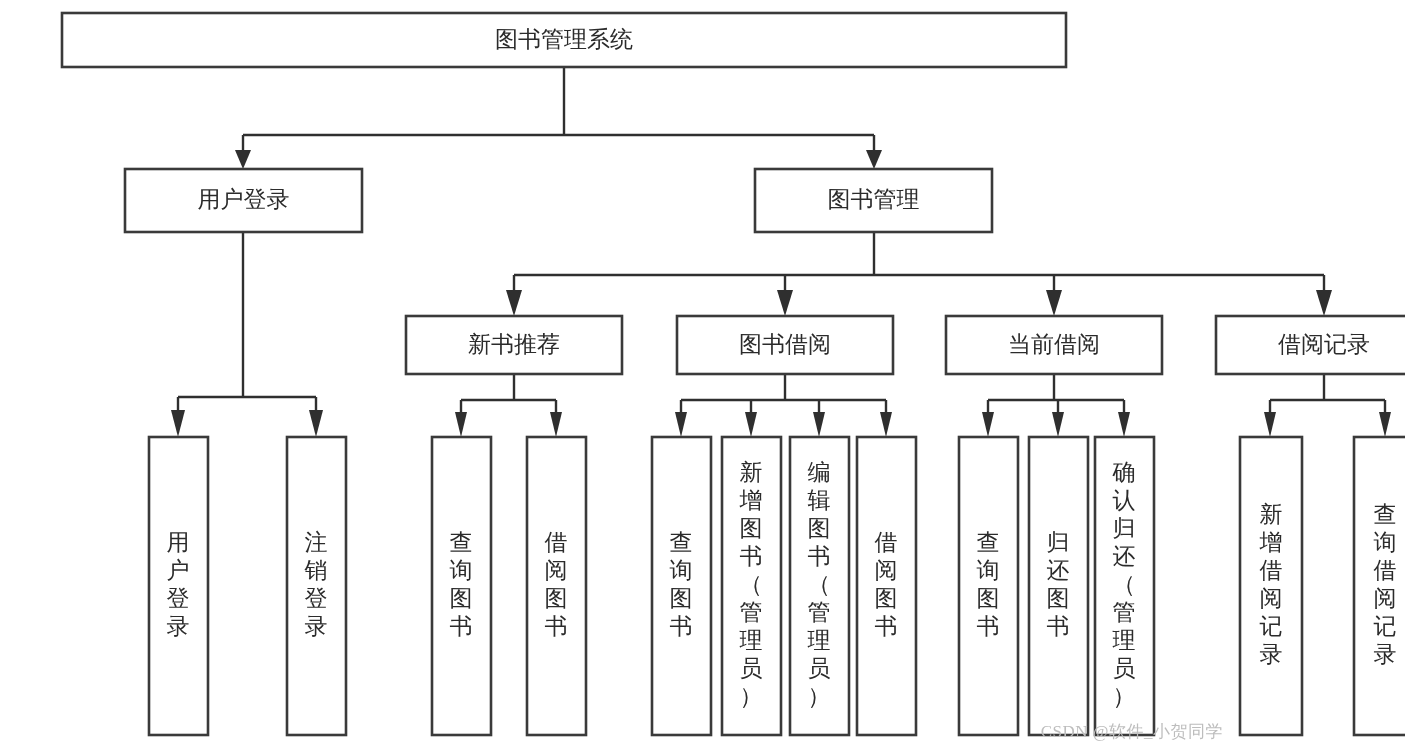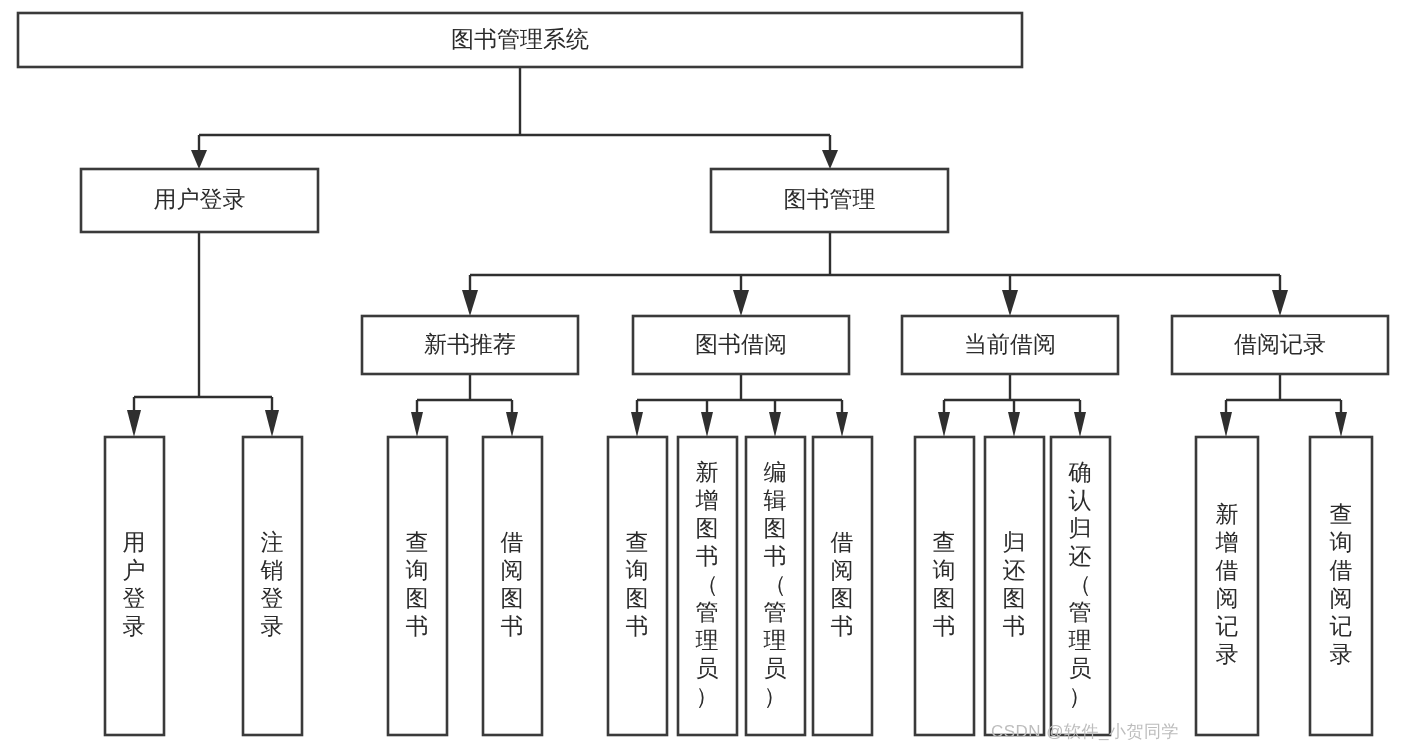--- a/index.html
+++ b/index.html
@@ -11,20 +11,21 @@
     width: 1405px;
     height: 747px;
     font-family: "Liberation Sans", "DejaVu Sans", sans-serif;
     overflow: hidden;
   }
   #diagram-root {
     position: relative;
     width: 1187px;
     height: 747px;
     background: #ffffff;
+    margin-left: 44px;
   }
   svg#tree-svg {
     position: absolute;
     left: 0;
     top: 0;
     width: 1405px;
     height: 747px;
   }
   .node-box {
     fill: #ffffff;
@@ -50,21 +51,21 @@
     fill: none;
   }
   .arrow-head {
     fill: #2f2f2f;
     stroke: none;
   }
   .watermark {
     position: absolute;
     right: 8px;
     bottom: 4px;
-    font-family: Liberation Sans, sans-serif;
+    font-family: Liberation Serif, serif;
     font-size: 17px;
     color: #bdbdbd;
     white-space: nowrap;
     letter-spacing: 0.5px;
   }
 </style>
 </head>
 <body>
 
 <div id="diagram-root">

